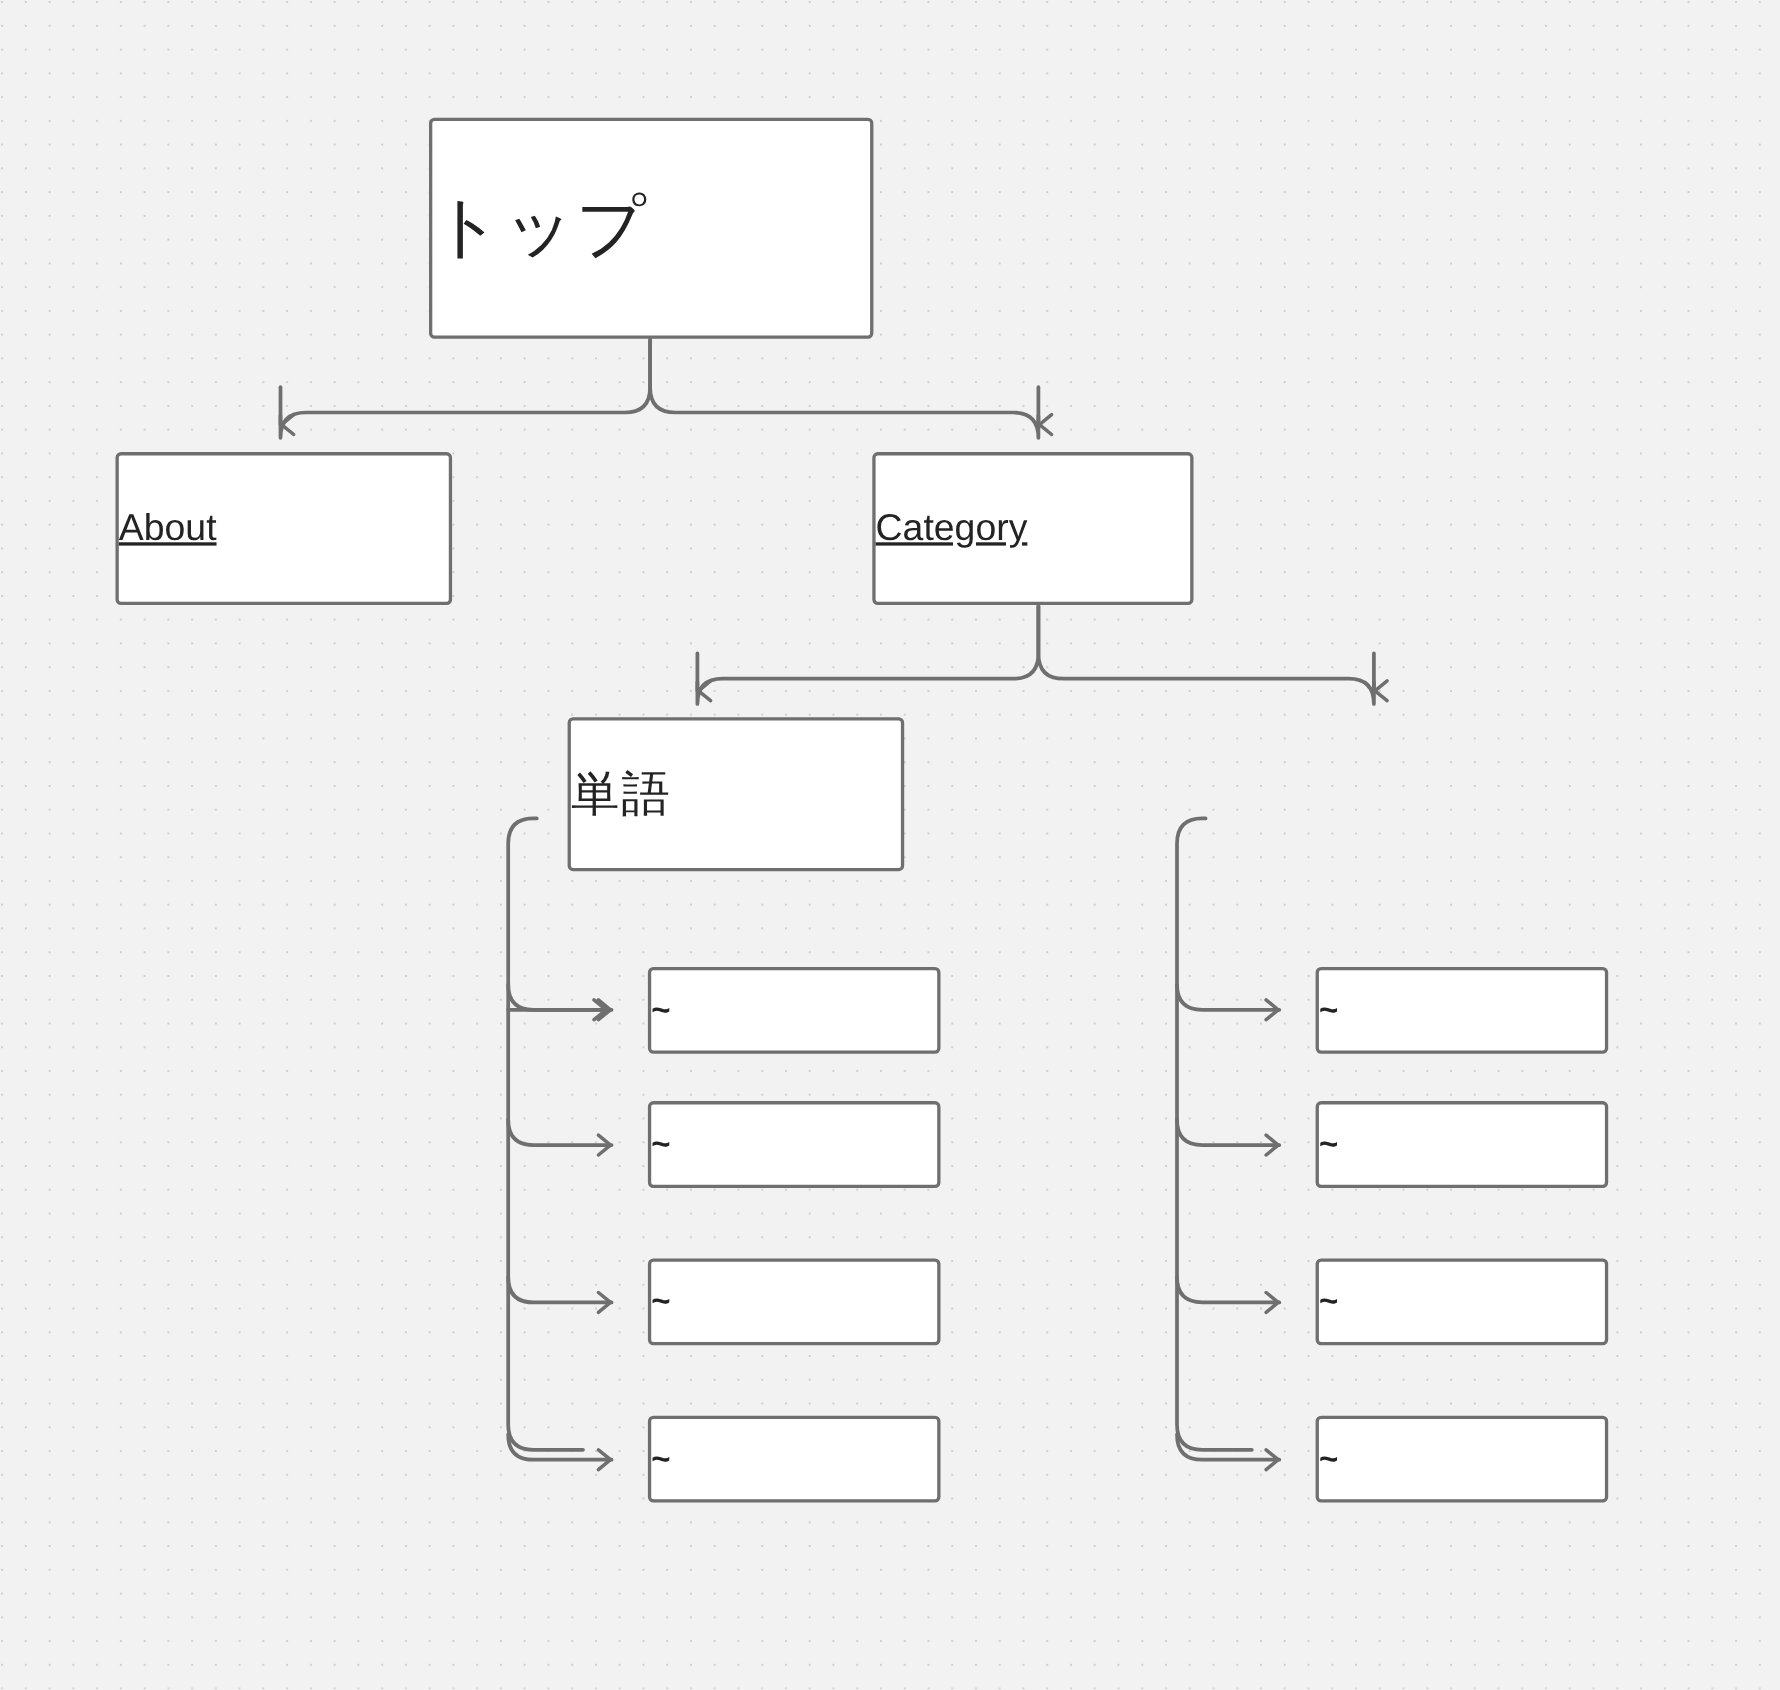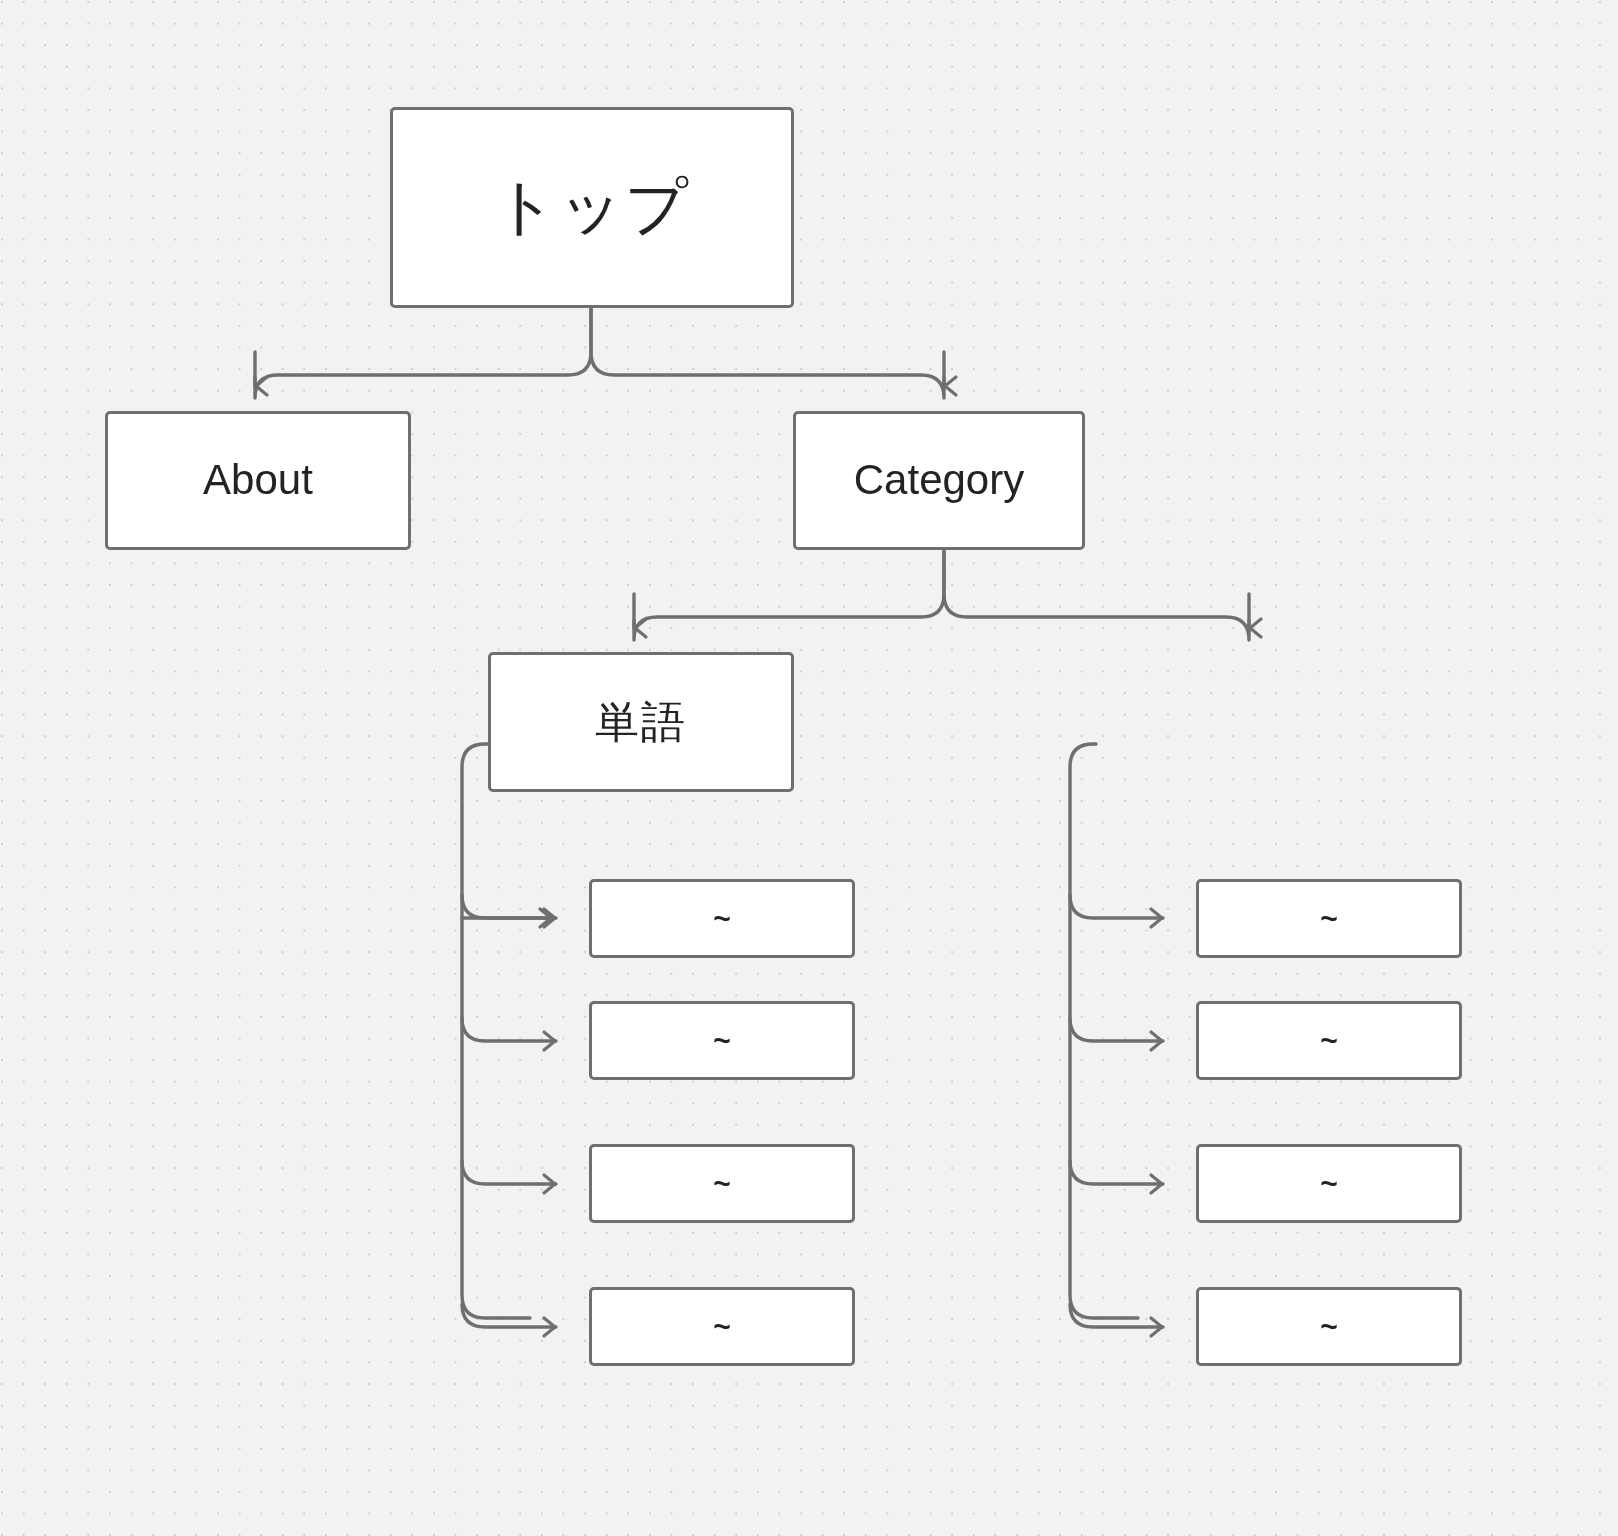--- a/index.html
+++ b/index.html
@@ -28,38 +28,38 @@
     pointer-events: none;
   }
   .node {
     position: absolute;
     box-sizing: border-box;
     background: #ffffff;
     border: 3px solid #6f6f6f;
     border-radius: 5px;
     display: flex;
     align-items: center;
-    justify-content: center;
+    justify-content: flex-start;
     color: #232323;
     text-align: center;
     line-height: 1.1;
   }
   .node-label {
     display: block;
     white-space: nowrap;
   }
   .n-root        { left: 390px;  top: 107px;  width: 404px; height: 201px; }
   .n-root .node-label { font-size: 62px; letter-spacing: 2px; }
 
   .n-about       { left: 105px;  top: 411px;  width: 306px; height: 139px; }
   .n-category    { left: 793px;  top: 411px;  width: 292px; height: 139px; }
   .n-about .node-label,
-  .n-category .node-label { font-size: 42px; }
+  .n-category .node-label { font-size: 34px; text-decoration: underline; }
 
-  .n-tango       { left: 488px;  top: 652px;  width: 306px; height: 140px; }
+  .n-tango       { left: 516px;  top: 652px;  width: 306px; height: 140px; }
   .n-bunsho      { left: 1096px; top: 652px;  width: 305px; height: 140px; }
   .n-tango .node-label,
   .n-bunsho .node-label { font-size: 44px; letter-spacing: 2px; }
 
   .leaf { width: 266px; height: 79px; }
   .leaf .node-label { font-size: 30px; font-weight: bold; }
 
   .lc { left: 589px; }
   .rc { left: 1196px; }
   .r1 { top: 879px; }

